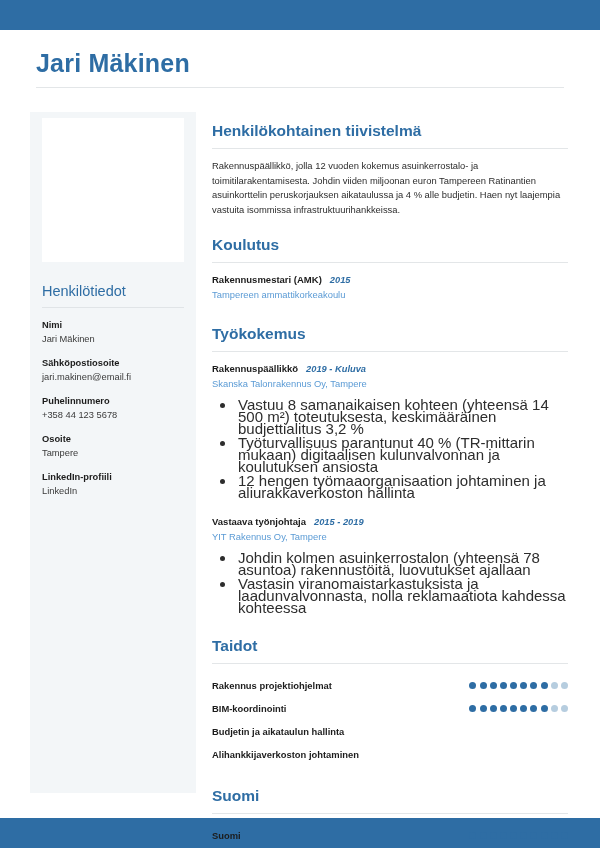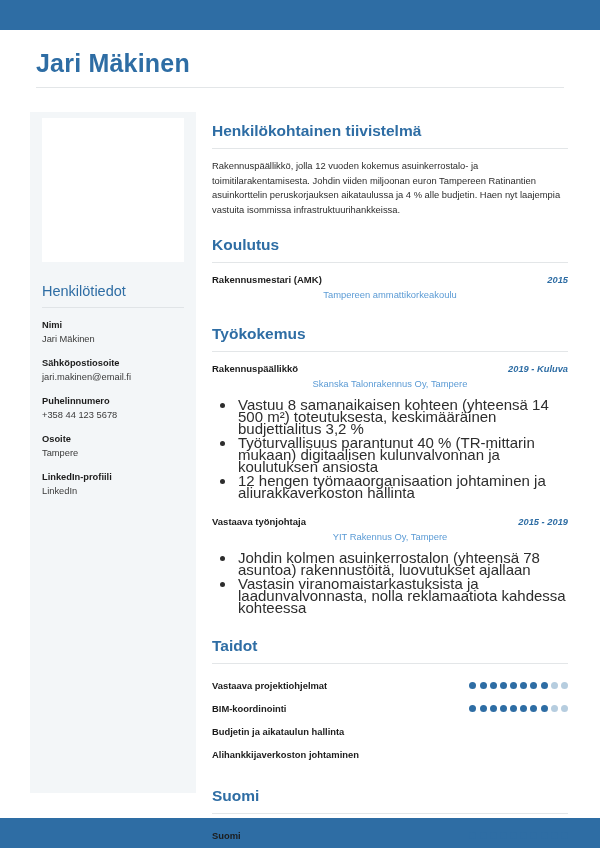--- a/index.html
+++ b/index.html
@@ -112,21 +112,20 @@
     margin: 7px 0 10px 0;
   }
   .summary-text {
     font-size: 9.4px;
     color: #2d2d2d;
     line-height: 14.6px;
   }
   .entry { margin-bottom: 2px; }
   .entry-head {
     display: flex;
-    justify-content: space-between;
     align-items: baseline;
   }
   .entry-title {
     font-size: 9.5px;
     font-weight: bold;
     color: #1c1c1c;
     line-height: 14px;
   }
   .entry-date {
     font-size: 9.3px;
@@ -135,21 +134,20 @@
     line-height: 14px;
     white-space: nowrap;
     padding-left: 8px;
     font-style: italic;
   }
   .entry-sub {
     font-size: 9.4px;
     color: #5b9bd5;
     line-height: 14px;
     margin-top: 1px;
-    text-align: center;
   }
   ul.bullets {
     margin: 8px 0 0 0;
     padding-left: 24px;
   }
   ul.bullets li {
     font-size: 15px;
     color: #2d2d2d;
     line-height: 12px;
     margin-bottom: 2px;
@@ -282,21 +280,21 @@
       </div>
     </section>
 
     <div class="gap-20"></div>
 
     <section class="section">
       <div class="sec-heading">Taidot</div>
       <div class="sec-rule"></div>
       <div>
         <div class="skill-row">
-          <div class="skill-name">Vastaava projektiohjelmat</div>
+          <div class="skill-name">Rakennus projektiohjelmat</div>
           <div class="dots">
               <span class="dot"></span>
               <span class="dot"></span>
               <span class="dot"></span>
               <span class="dot"></span>
               <span class="dot"></span>
               <span class="dot"></span>
               <span class="dot"></span>
               <span class="dot"></span>
               <span class="dot off"></span>

